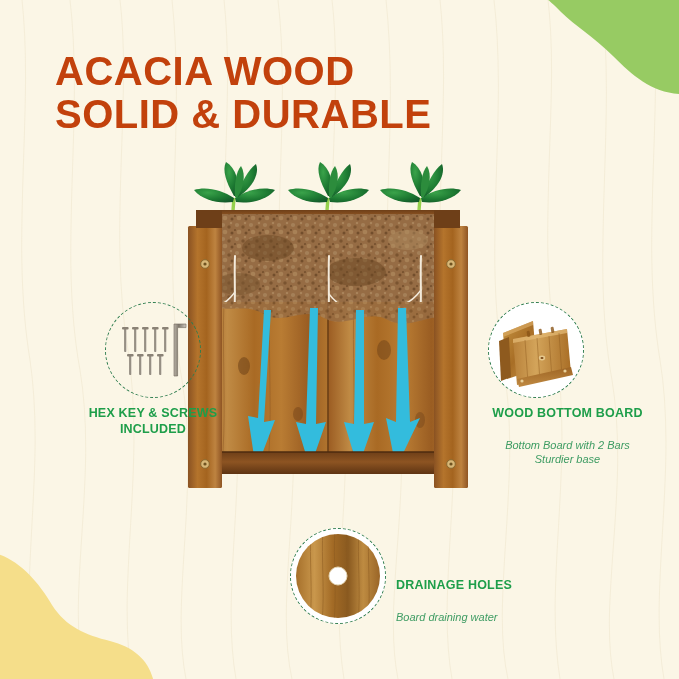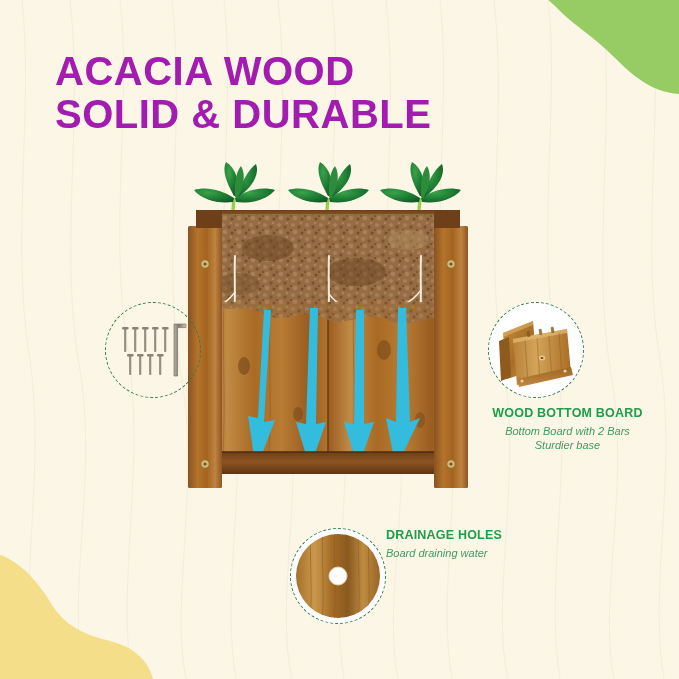--- a/index.html
+++ b/index.html
@@ -26,21 +26,21 @@
   }
 
   
   .blob{ position:absolute; pointer-events:none; }
   .blob-green{ top:-2px; right:-4px; width:170px; height:96px; }
   .blob-yellow{ left:-6px; bottom:-4px; width:200px; height:130px; }
 
   
   .headline{
     position:absolute; left:55px; top:50px;
-    color:#a21caf;
+    color:#c2410c;
     font-size:40px;
     font-weight:bold;
     letter-spacing:.5px;
     line-height:1.08;
     text-transform:uppercase;
   }
   .headline .l2{ display:block; }
 
   
   .hero{
@@ -73,35 +73,35 @@
     letter-spacing:.2px;
     line-height:1.25;
     text-transform:uppercase;
     white-space:pre-line;
   }
   .fsub{
     color:#3E9C63;
     font-size:11px;
     font-style:italic;
     line-height:1.3;
-    margin-top:2px;
+    margin-top:16px;
     white-space:pre-line;
   }
 
   
   #feat-screws{ left:64px; top:302px; width:178px; }
   #feat-screws .badge{ margin:0 auto; }
   #feat-screws .ftext{ margin-top:8px; }
 
   #feat-board{ left:482px; top:302px; width:185px; }
   #feat-board .badge{ margin:0 auto 0 6px; }
   #feat-board .ftext{ margin-top:8px; margin-left:-14px; }
 
   #feat-drain{ left:290px; top:528px; width:240px;
-               display:flex; align-items:flex-start; }
+               display:flex; align-items:flex-end; gap:10px; }
   #feat-drain .ftext{ text-align:left; }
 </style>
 </head>
 <body>
 
 <div id="page">
 
   <svg class="grain" viewBox="0 0 679 679" preserveAspectRatio="none">
     <g stroke="#EFE6CE" stroke-width="1.1" fill="none">
       <path d="M22 0 C 34 110, 10 240, 30 360 C 46 470, 18 580, 34 679"></path>
@@ -339,20 +339,22 @@
           <rect x="16" y="46" width="6.6" height="2.4" rx="1"></rect>
           <rect x="26" y="46" width="6.6" height="2.4" rx="1"></rect>
           <rect x="36" y="46" width="6.6" height="2.4" rx="1"></rect>
           <rect x="46" y="46" width="6.6" height="2.4" rx="1"></rect>
         </g>
 
         <path d="M63 16 L75 16 L75 19.6 L66.6 19.6 L66.6 68 L63 68 Z" fill="url(#metal)" stroke="#6E675C" stroke-width="0.6"></path>
       </svg>
     </div>
     <div class="ftext">
+      <div class="ftitle">HEX KEY &amp; SCREWS
+INCLUDED</div>
     </div>
   </div>
 
   <div class="feature" id="feat-board">
     <div class="badge">
       <svg width="94" height="94" viewBox="0 0 94 94">
         <defs>
           <linearGradient id="bw1" x1="0" y1="0" x2="1" y2="1">
             <stop offset="0%" stop-color="#C4913F"></stop>
             <stop offset="50%" stop-color="#A86E26"></stop>

